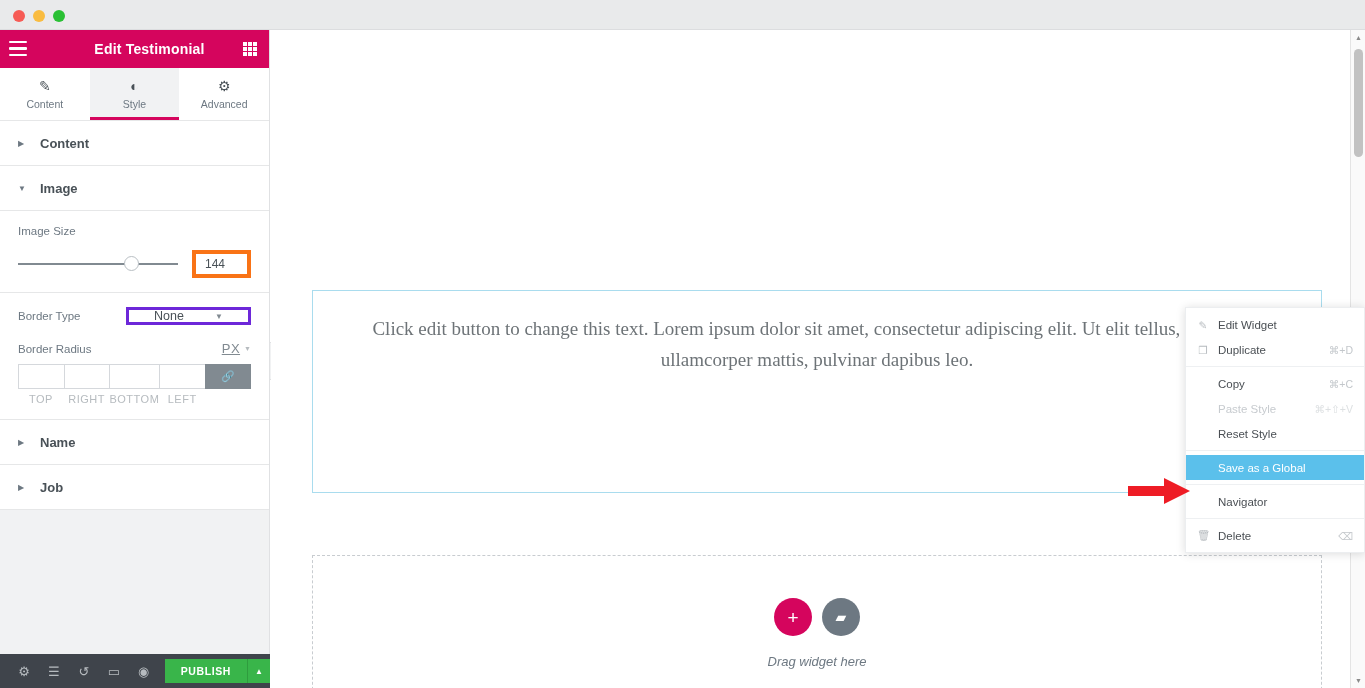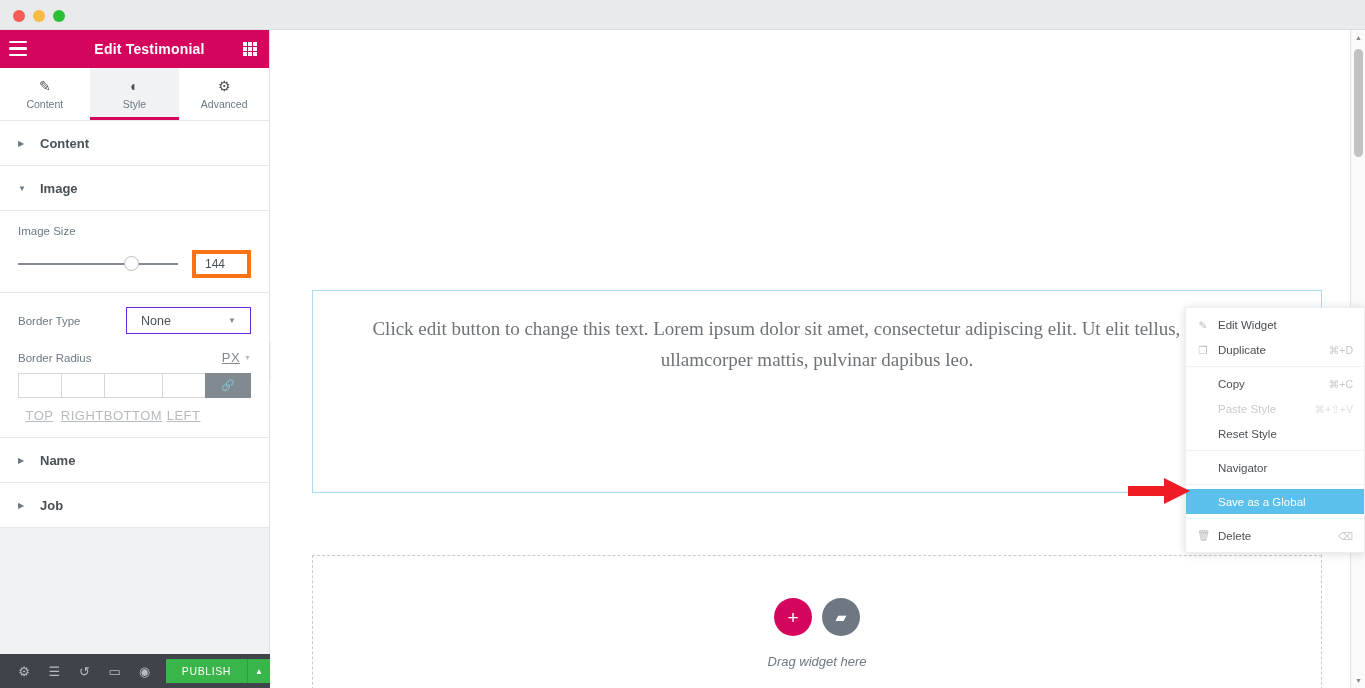--- a/index.html
+++ b/index.html
@@ -89,58 +89,58 @@
     background: #fff; border: 1px solid #b9bfc4; border-radius: 50%;
   }
   #size-value {
     width: 59px; height: 28px; border: 4px solid #f97316; background: #fff;
     font-size: 12px; color: #495157; display: flex; align-items: center; padding-left: 9px;
   }
 
   #border-type-row { display: flex; align-items: center; gap: 10px; margin-bottom: 16px; }
   #border-type-row .ctrl-label { margin-bottom: 0; flex: 0 0 auto; width: 98px; }
   #border-type-select {
-    flex: 1; height: 27px; border: 1px solid #6d28d9; background: #fff;
+    flex: 1; height: 18px; border: 3px solid #6d28d9; background: #fff;
     font-size: 12.5px; color: #495157; display: flex; align-items: center;
-    justify-content: space-between; padding: 0 14px; cursor: pointer;
+    justify-content: space-between; padding: 0 25px; cursor: pointer;
   }
   #border-type-select .sel-caret { font-size: 8px; color: #818a91; }
 
   #border-radius-head { display: flex; align-items: center; justify-content: space-between; margin-bottom: 8px; }
   #border-radius-head .ctrl-label { margin-bottom: 0; }
   #unit-switcher { display: flex; align-items: center; gap: 4px; }
   #unit-switcher .unit-lbl {
     font-size: 13px; color: #818a91; text-decoration: underline; letter-spacing: .5px; cursor: pointer;
   }
   #unit-switcher .unit-caret { font-size: 7px; color: #b6bbbf; }
 
   #radius-inputs { display: flex; }
   .radius-cell { flex: 1; display: flex; flex-direction: column; align-items: center; }
   .radius-cell .rin {
     width: 100%; height: 25px; border: 1px solid #d5d8dc; border-right: none;
     background: #fff;
   }
-  .radius-cell .rlbl { font-size: 13px; color: #b6bbbf; margin-top: 10px; letter-spacing: .5px; text-decoration: underline; }
+  .radius-cell .rlbl { font-size: 11px; color: #b6bbbf; margin-top: 4px; letter-spacing: .5px; }
   #link-radius {
     width: 46px; height: 25px; background: #818a91; border: 1px solid #818a91;
     display: flex; align-items: center; justify-content: center; color: #fff;
     font-size: 11px; cursor: pointer;
   }
 
   #panel-footer {
     position: absolute; left: 0; bottom: 0; width: 270px; height: 34px;
     background: #3f444b; display: flex; align-items: center; padding-left: 9px; gap: 0;
   }
   .footer-ico {
     width: 33px; height: 34px; display: flex; align-items: center; justify-content: center;
     color: #b6bbbf; font-size: 13px; cursor: pointer;
   }
   #publish-group { margin-left: 6px; display: flex; height: 24px; }
   #publish-button {
-    background: #39b54a; color: #fff; font-size: 10.5px; font-weight: normal;
+    background: #39b54a; color: #fff; font-size: 10.5px; font-weight: bold;
     letter-spacing: .6px; padding: 0 16px; display: flex; align-items: center; cursor: pointer;
   }
   #publish-caret {
     background: #39b54a; border-left: 1px solid #2f9c3e; width: 23px;
     display: flex; align-items: center; justify-content: center; color: #fff;
     font-size: 8px; cursor: pointer;
   }
 
   #panel-collapse-handle {
     position: absolute; left: 270px; top: 342px; width: 14px; height: 38px;
@@ -456,31 +456,31 @@
       <span class="mi-shortcut">⌘+⇧+V</span>
     </div>
     <div class="menu-item">
       <span class="mi-ico"></span>
       <span class="mi-label">Reset Style</span>
       <span class="mi-shortcut"></span>
     </div>
   </div>
 
   <div class="menu-group">
+    <div class="menu-item highlight">
+      <span class="mi-ico"></span>
+      <span class="mi-label">Save as a Global</span>
+      <span class="mi-shortcut"></span>
+    </div>
+  </div>
+
+  <div class="menu-group">
     <div class="menu-item">
       <span class="mi-ico"></span>
       <span class="mi-label">Navigator</span>
-      <span class="mi-shortcut"></span>
-    </div>
-  </div>
-
-  <div class="menu-group">
-    <div class="menu-item highlight">
-      <span class="mi-ico"></span>
-      <span class="mi-label">Save as a Global</span>
       <span class="mi-shortcut"></span>
     </div>
   </div>
 
   <div class="menu-group">
     <div class="menu-item">
       <span class="mi-ico">🗑</span>
       <span class="mi-label">Delete</span>
       <span class="mi-shortcut">⌫</span>
     </div>

